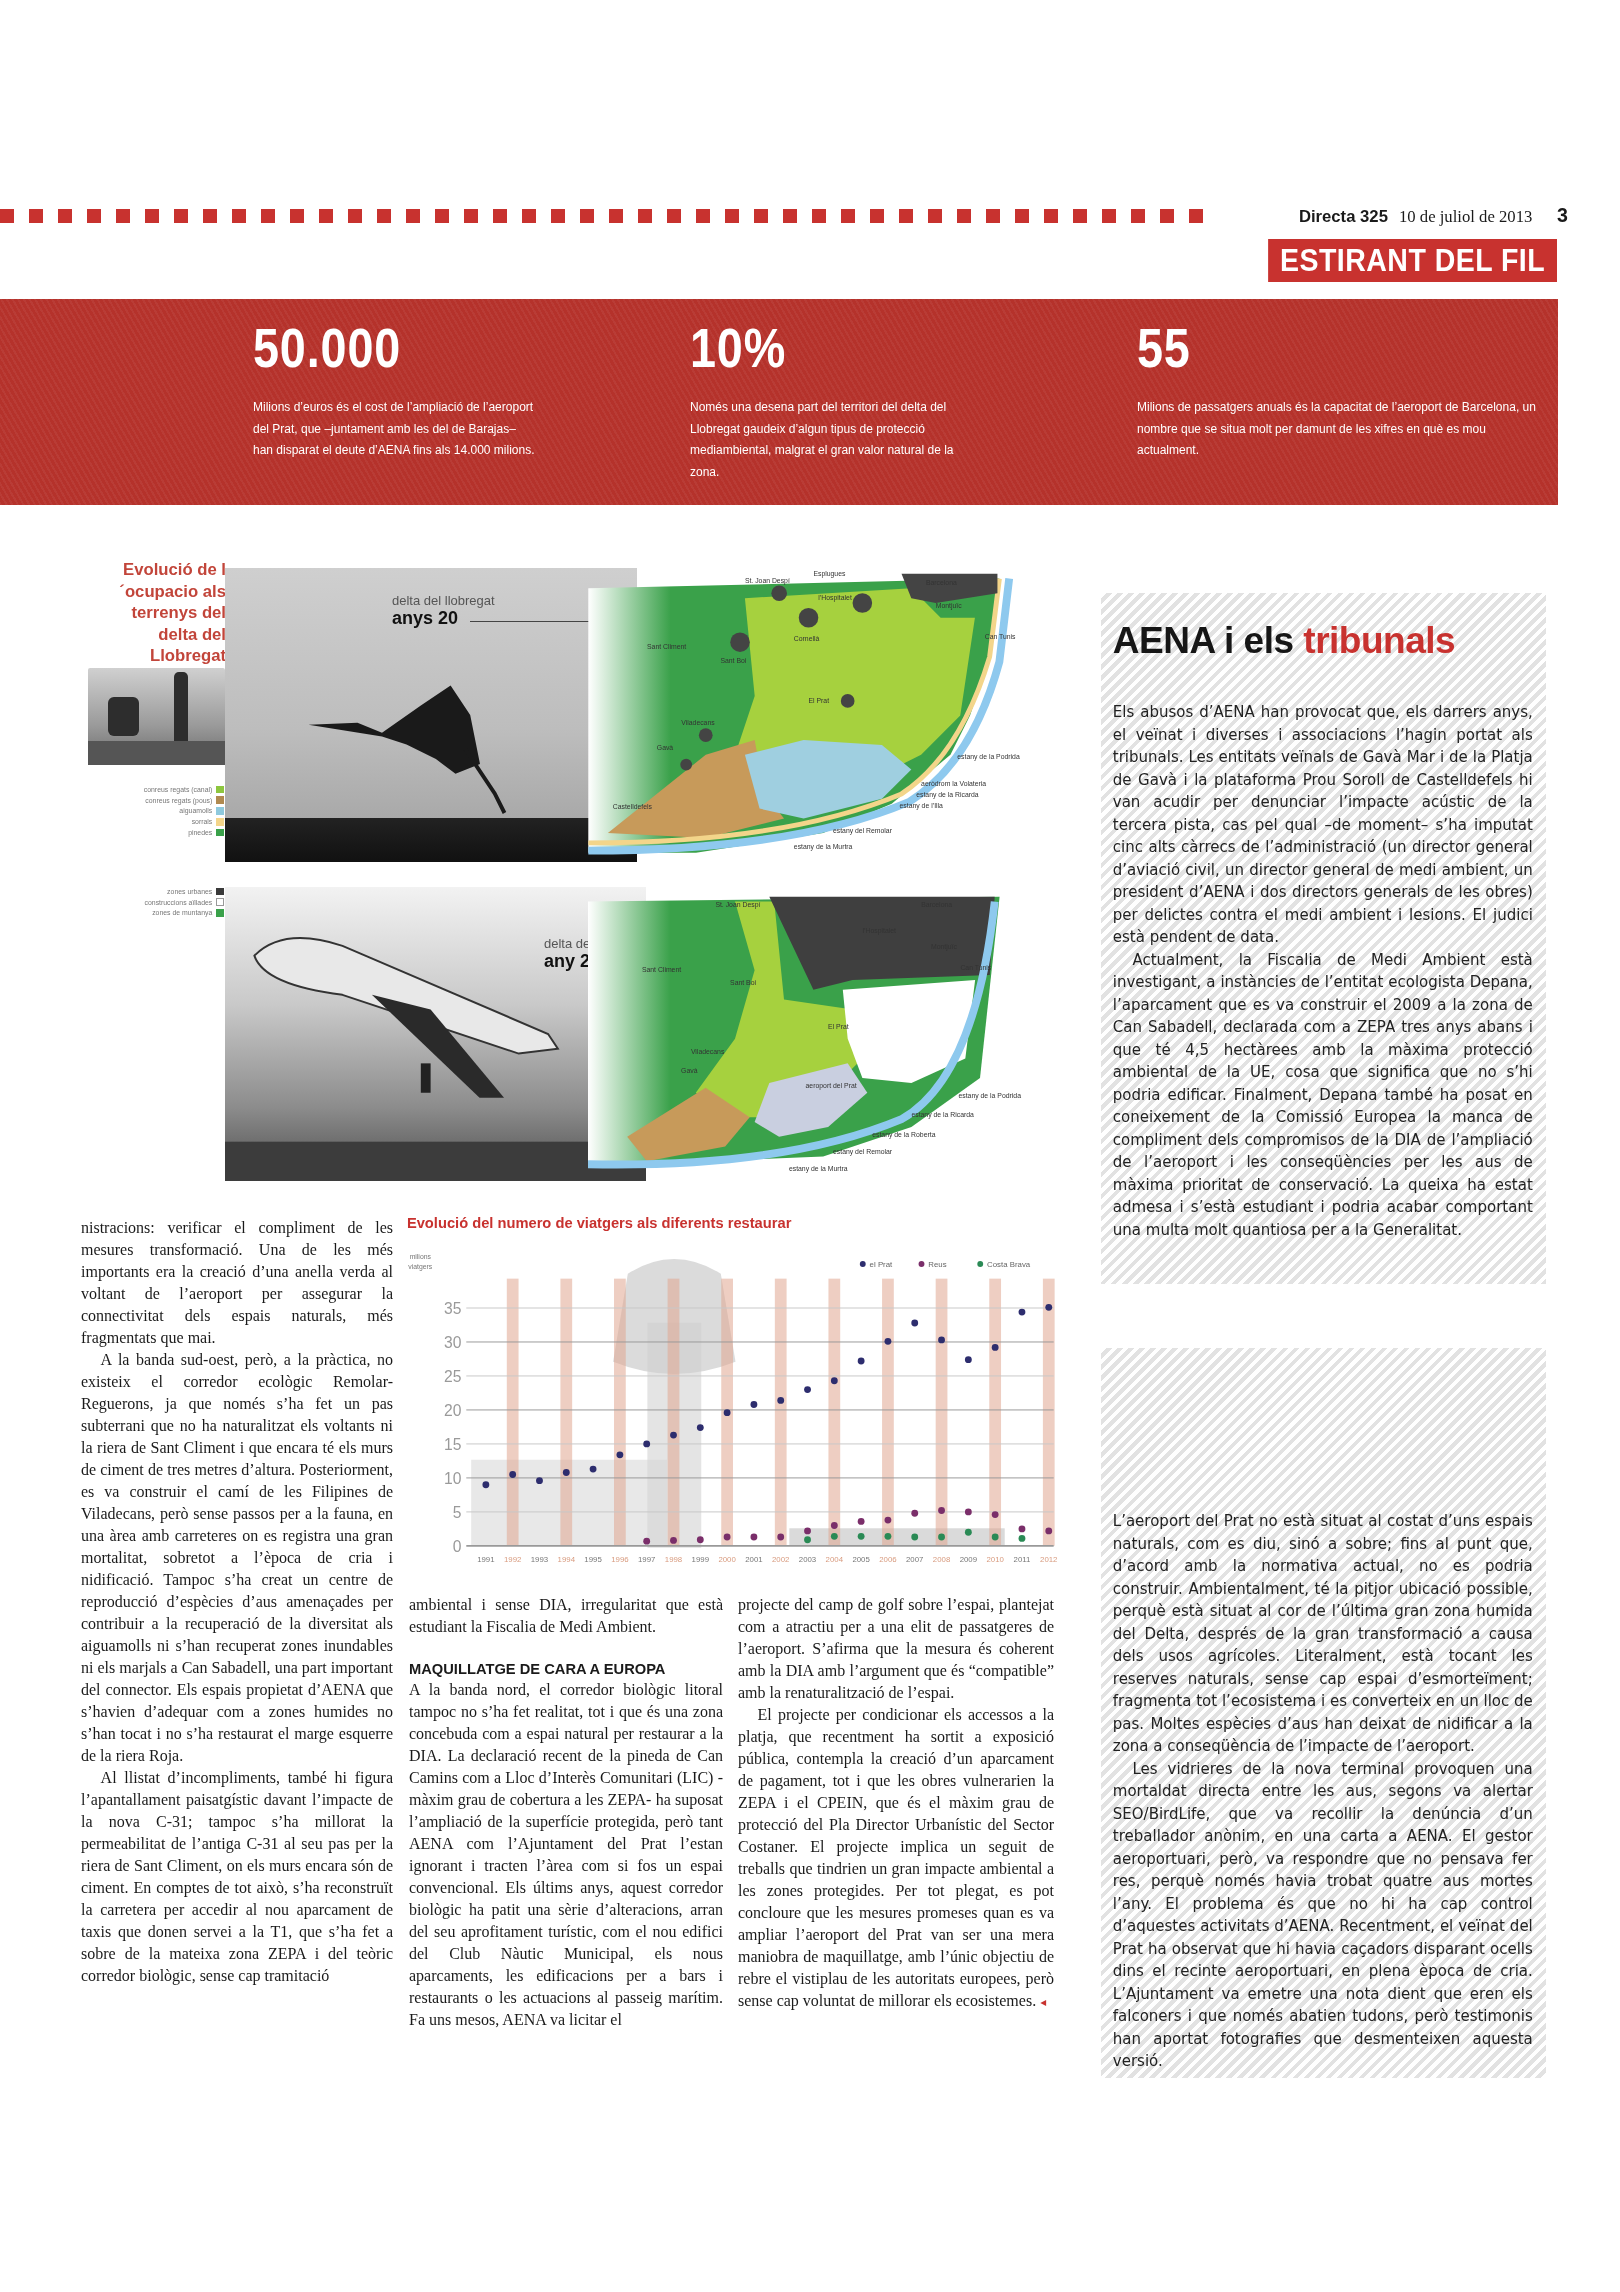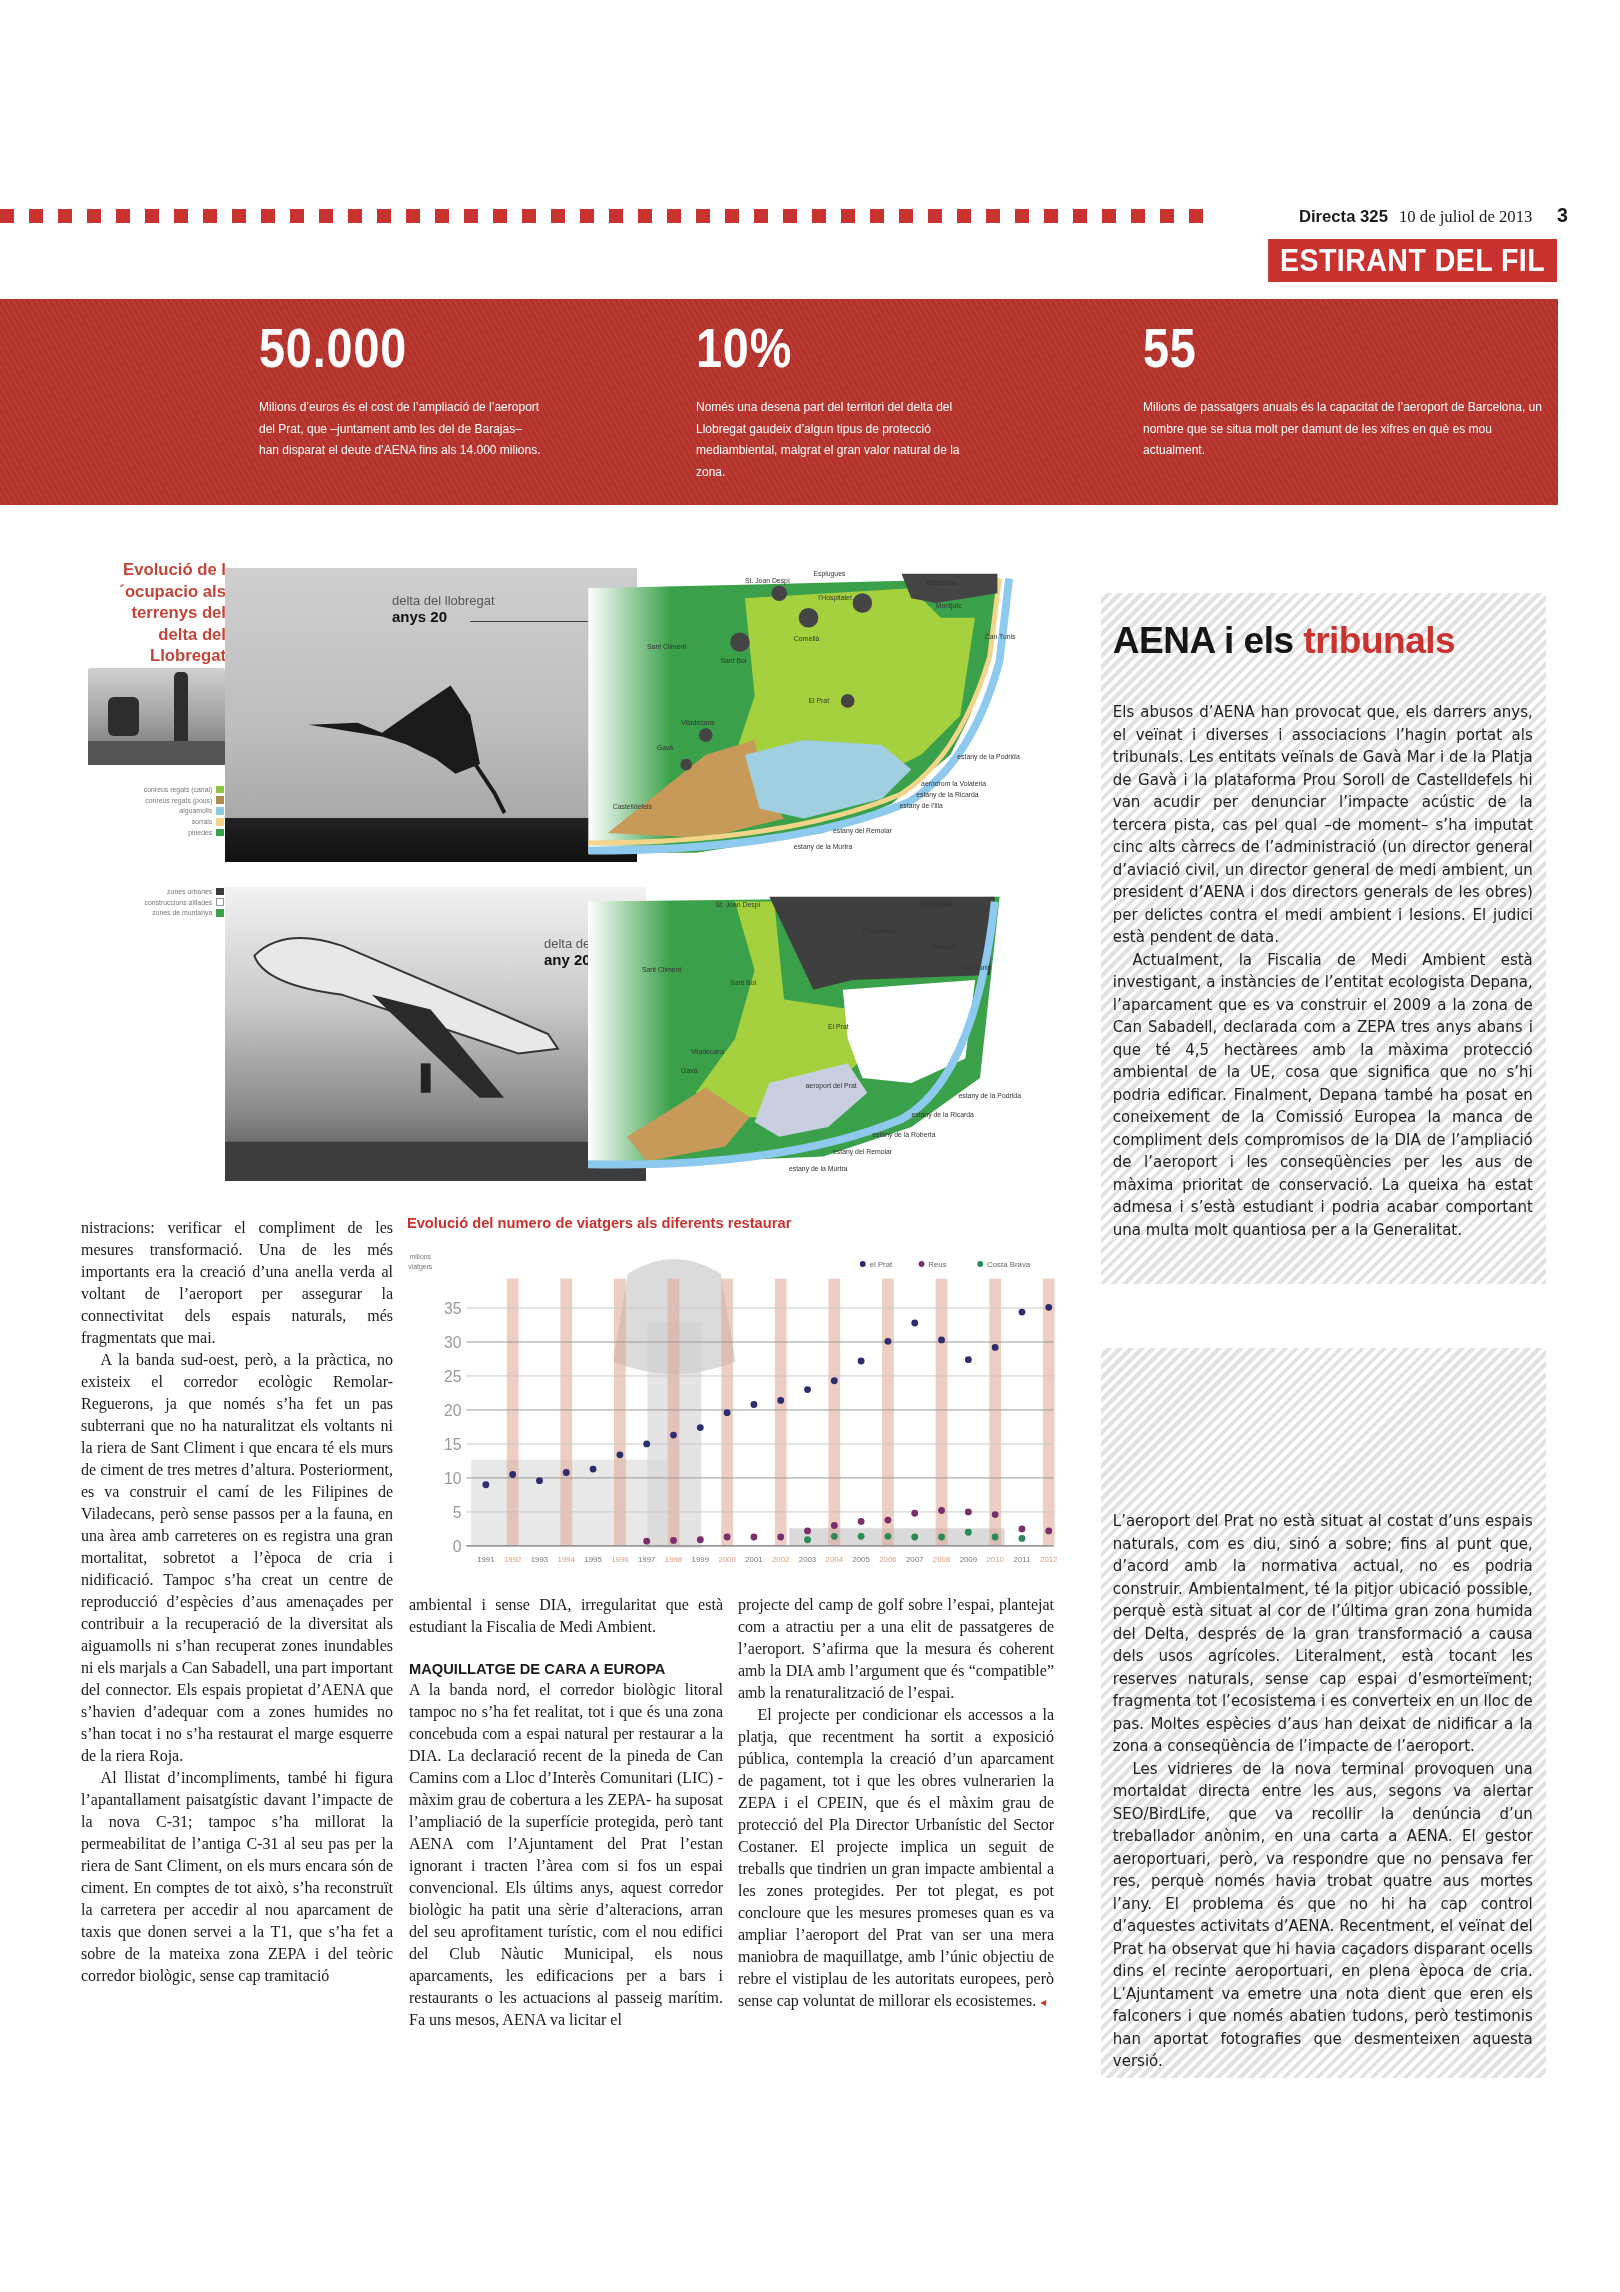--- a/index.html
+++ b/index.html
@@ -13,41 +13,41 @@
   .folio .pub { font-family: "Liberation Sans", sans-serif; font-weight: bold; font-size: 16.7px; }
   .folio .date { font-family: "Liberation Serif", serif; font-size: 16.7px; margin-left: 5.9px; }
   .folio .page { font-family: "Liberation Sans", sans-serif; font-weight: bold; font-size: 19.6px; margin-left: 19.6px; }
   .section-tag { position: absolute; left: 1243px; top: 239px; width: 314px; height: 43px; background: #c8322f;
     color: #fff; font-family: "Liberation Sans", sans-serif; font-weight: bold; font-size: 31px; letter-spacing: 0.5px;
     display: flex; align-items: center; justify-content: center; transform: scaleX(0.92); transform-origin: right center; }
 
   
   .stats-band { position: absolute; left: 0; top: 299px; width: 1558px; height: 206px;
     background: #b5322b repeating-linear-gradient(60deg, rgba(255,255,255,0.05) 0 2px, transparent 2px 4.9px); }
-  .stat { position: absolute; top: 19.6px; width: 284px; color: #fff; font-family: "Liberation Sans", sans-serif; margin-left: 6px; }
+  .stat { position: absolute; top: 19.6px; width: 284px; color: #fff; font-family: "Liberation Sans", sans-serif; }
   .stat .num { font-weight: bold; font-size: 55px; line-height: 59px; letter-spacing: 1px; transform: scaleX(0.85); transform-origin: left; display: block; }
   .stat .desc { margin-top: 19.6px; font-size: 12px; line-height: 21.6px; }
   .stat-1 { left: 253px; } .stat-2 { left: 690px; } .stat-3 { left: 1137px; width: 412px; }
   .info-title-text { position: absolute; left: 94px; top: 559px; width: 132px; text-align: right;
     font-family: "Liberation Sans", sans-serif; font-weight: bold; color: #c2453a; font-size: 16.7px; line-height: 21.6px; }
   .farmer-photo { position: absolute; left: 88px; top: 668px; width: 137px; height: 96px;
     background: linear-gradient(180deg, #d0d0d0 0%, #9a9a9a 60%, #6a6a6a 100%); border-radius: 2px; }
   .farmer-photo .fig { position: absolute; background: #2d2d2d; }
   .legend-group { position: absolute; left: 82px; width: 142px; font-family: "Liberation Sans", sans-serif; font-size: 6.9px; color: #777; }
   .legend-row { display: flex; justify-content: flex-end; align-items: center; height: 10.8px; gap: 3.9px; }
   .legend-swatch { width: 7.8px; height: 7.8px; display: inline-block; }
   .legend-a { top: 784px; } .legend-b { top: 886px; }
 
   .photo-top { position: absolute; left: 225px; top: 568px; width: 412px; height: 294px;
     background: linear-gradient(180deg, #cfcfcf 0%, #bdbdbd 55%, #a9a9a9 85%, #222 85%, #111 100%); }
   .photo-bottom { position: absolute; left: 225px; top: 887px; width: 421px; height: 294px;
     background: linear-gradient(180deg, #f2f2f2 0%, #c9c9c9 40%, #8c8c8c 75%, #4e4e4e 100%); }
   .photo-label { position: absolute; font-family: "Liberation Sans", sans-serif; }
   .photo-label .small { font-size: 13px; color: #555; }
-  .photo-label .big { font-size: 15px; font-weight: bold; color: #111; }
+  .photo-label .big { font-size: 18px; font-weight: bold; color: #111; }
   .label-line { position: absolute; height: 1px; background: #444; }
 
   .map-svg { position: absolute; }
 
   
   .chart-wrap { position: absolute; left: 402px; top: 1215px; width: 667px; height: 372px; }
   .chart-title { position: absolute; left: 4.9px; top: 0; font-family: "Liberation Sans", sans-serif; font-weight: bold; color: #c8322f; font-size: 14.7px; }
 
   
   .body-col { position: absolute; font-family: "Liberation Serif", serif; font-size: 16px; line-height: 22px; text-align: justify; hyphens: manual; }

